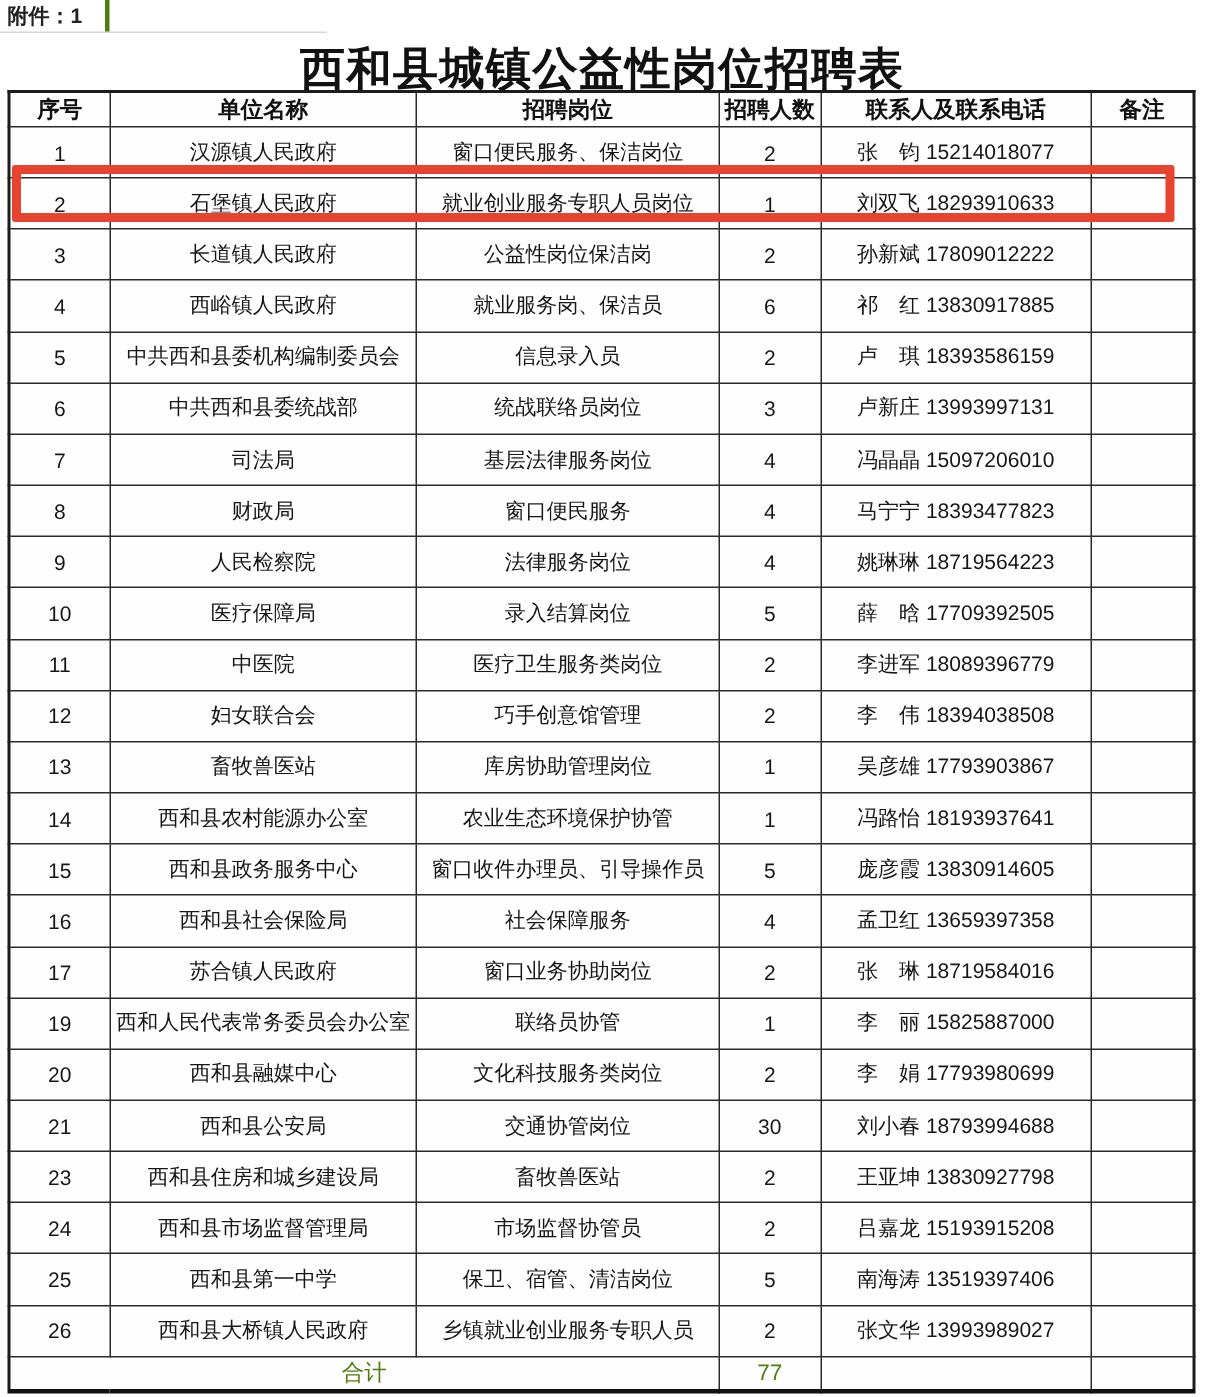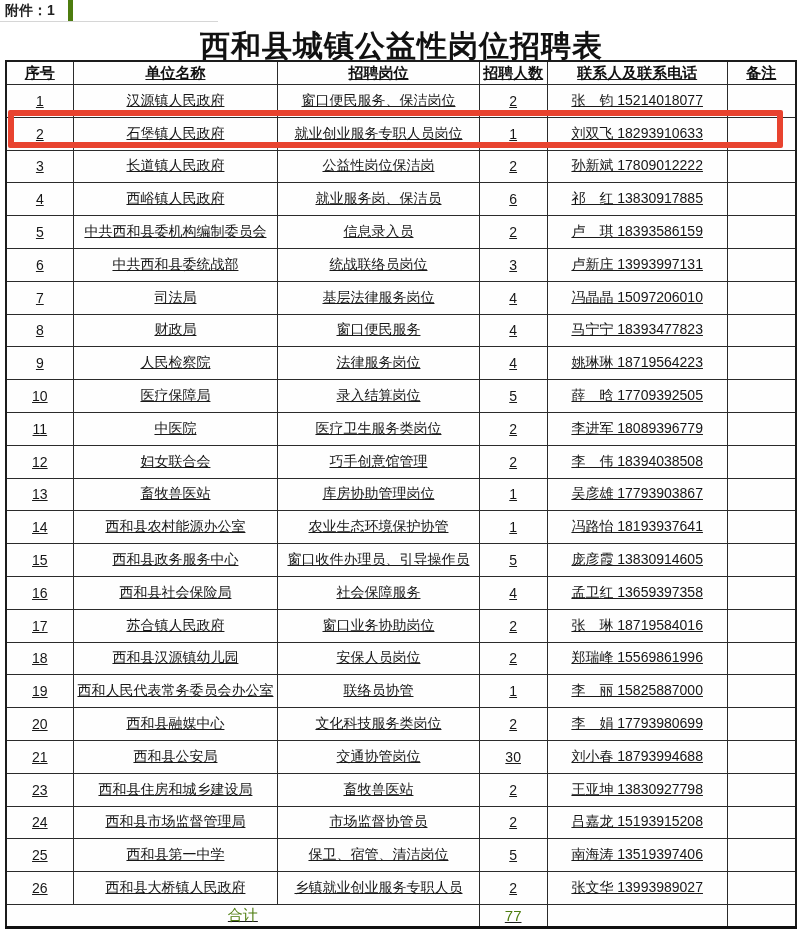--- a/index.html
+++ b/index.html
@@ -14,21 +14,21 @@
 
   
   .attachment-wrap {
     position: absolute; left: 0; top: 0;
     width: 218px; height: 21px;
     border-bottom: 1px solid #d6d6d6;
     display: flex; align-items: center;
   }
   .attachment-cell {
     width: 73px; height: 21px;
-    border-right: 5px solid #4d7c0f;
+    border-right: 3px solid #4d7c0f;
     display: flex; align-items: center;
     padding-left: 5px; box-sizing: border-box;
     font-size: 14px; font-weight: bold; color: #222;
     white-space: nowrap;
   }
 
   .page-title {
     position: absolute; left: 0; top: 26px; width: 803px;
     text-align: center;
     font-size: 30px; font-weight: bold; color: #111;
@@ -37,21 +37,20 @@
   }
 
   table.recruit {
     position: absolute; left: 5px; top: 60px;
     width: 792px; height: 869px;
     border-collapse: collapse;
     table-layout: fixed;
     border: 2px solid #1c1c1c;
     border-bottom: 3px solid #111;
     background: #fefefe;
-    text-decoration: underline;
   }
   table.recruit th, table.recruit td {
     border: 1px solid #2b2b2b;
     text-align: center;
     vertical-align: middle;
     padding: 0 2px;
     overflow: hidden;
     white-space: nowrap;
   }
   table.recruit thead th {
@@ -242,28 +241,20 @@
       </tr>
       <tr>
         <td>17</td>
         <td>苏合镇人民政府</td>
         <td>窗口业务协助岗位</td>
         <td>2</td>
         <td>张　琳 18719584016</td>
         <td></td>
       </tr>
       <tr>
-        <td>18</td>
-        <td>西和县汉源镇幼儿园</td>
-        <td>安保人员岗位</td>
-        <td>2</td>
-        <td>郑瑞峰 15569861996</td>
-        <td></td>
-      </tr>
-      <tr>
         <td>19</td>
         <td>西和人民代表常务委员会办公室</td>
         <td>联络员协管</td>
         <td>1</td>
         <td>李　丽 15825887000</td>
         <td></td>
       </tr>
       <tr>
         <td>20</td>
         <td>西和县融媒中心</td>

